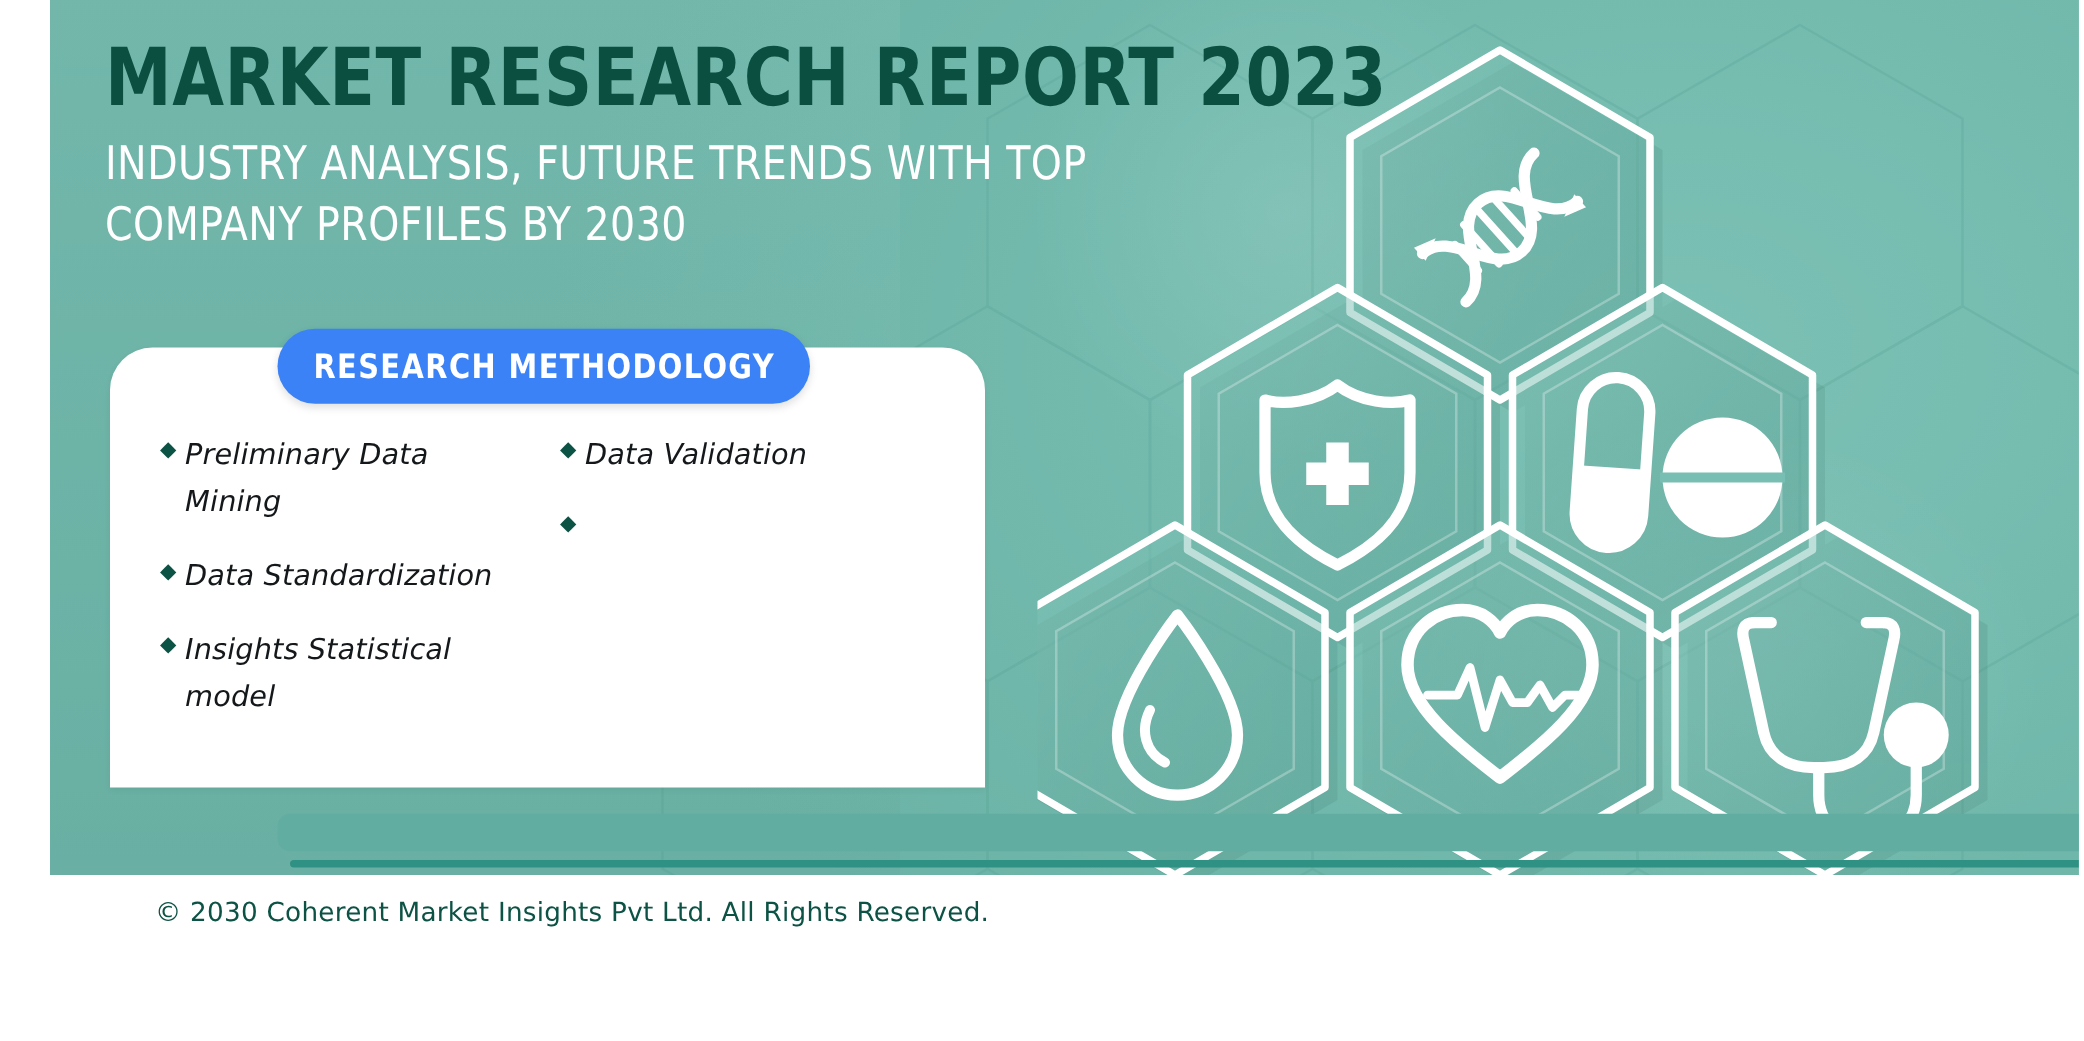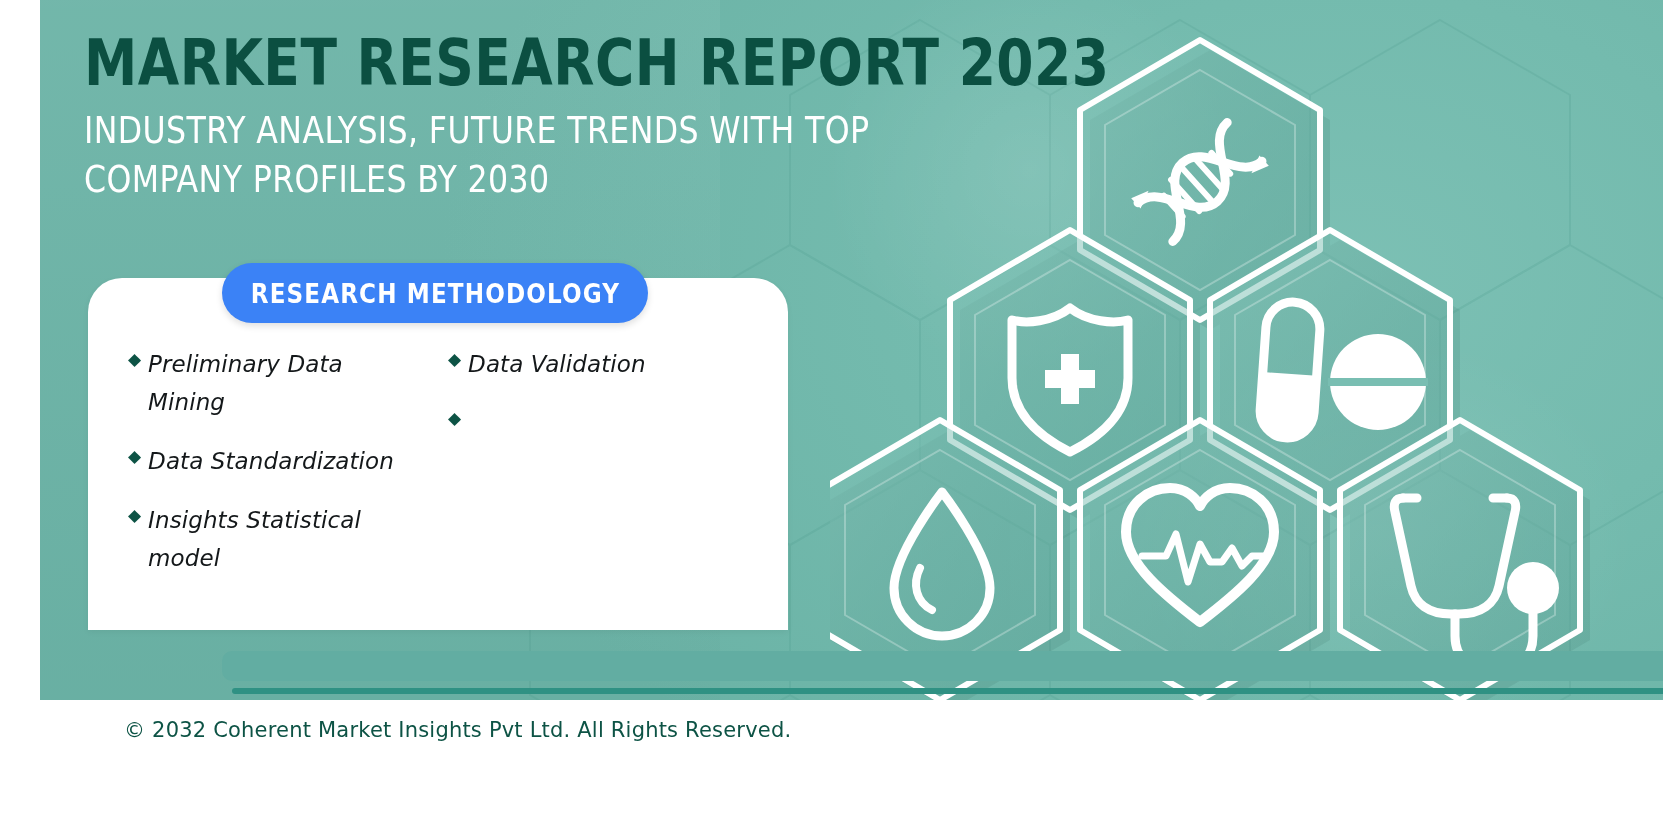--- a/index.html
+++ b/index.html
@@ -359,14 +359,14 @@
       </div>
       <div class="bullet">
         <span class="dia">◆</span>
       </div>
     </div>
   </div>
 
   <div class="under-bar"></div>
   <div class="under-bar-line"></div>
 
-  <div class="footer">© 2032 Coherent Market Insights Pvt Ltd. All Rights Reserved.</div>
+  <div class="footer">© 2030 Coherent Market Insights Pvt Ltd. All Rights Reserved.</div>
 </div>
 
 </body></html>

